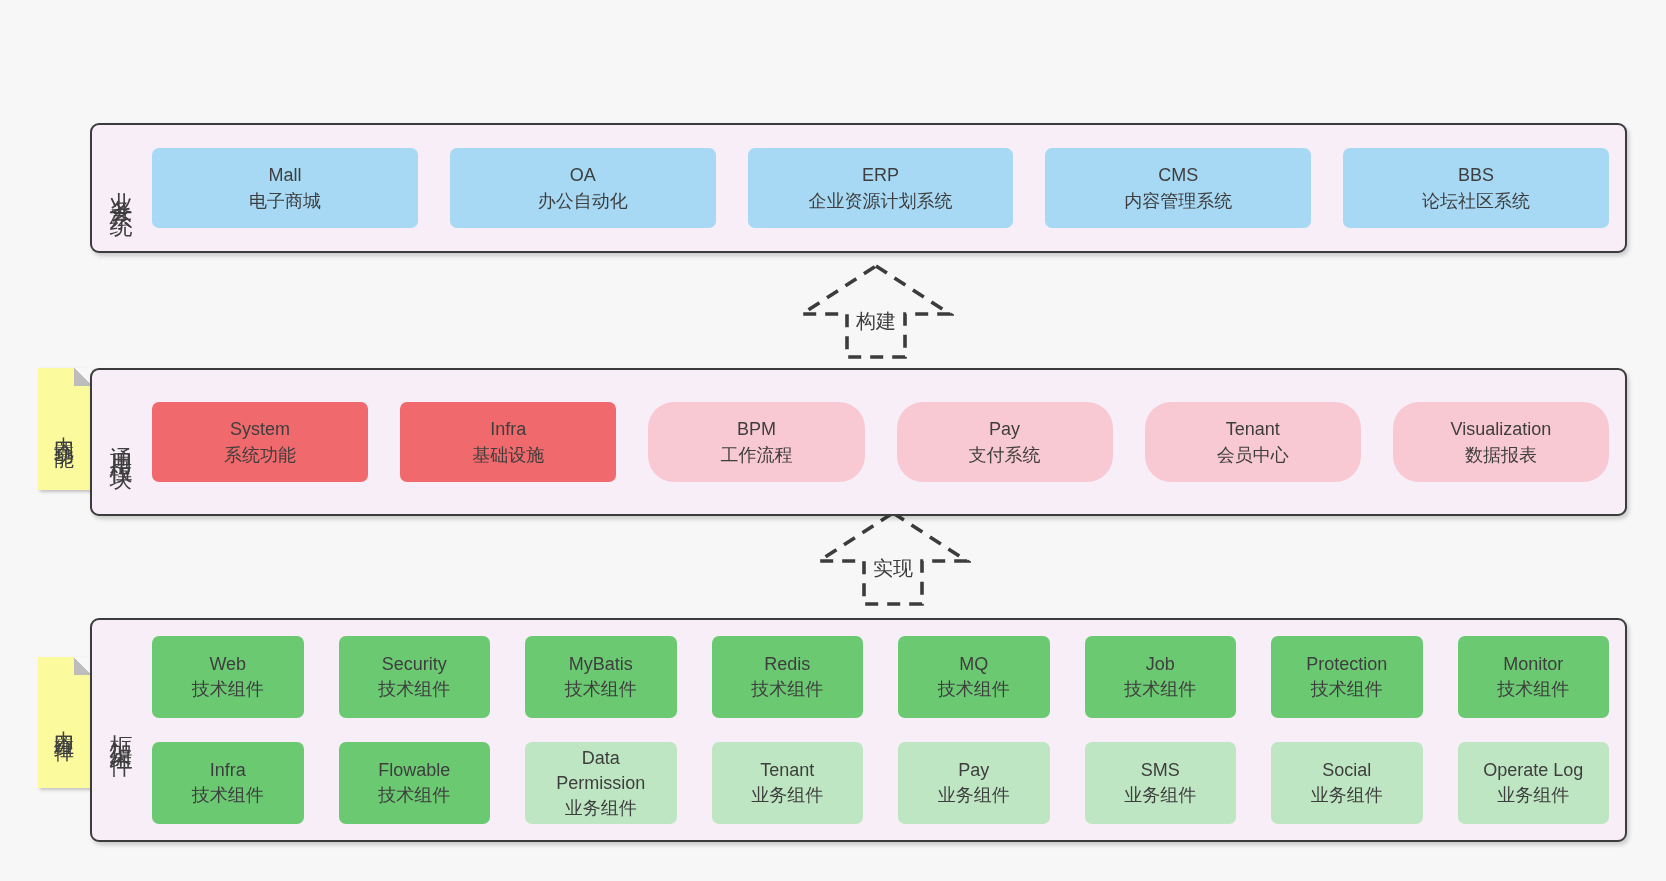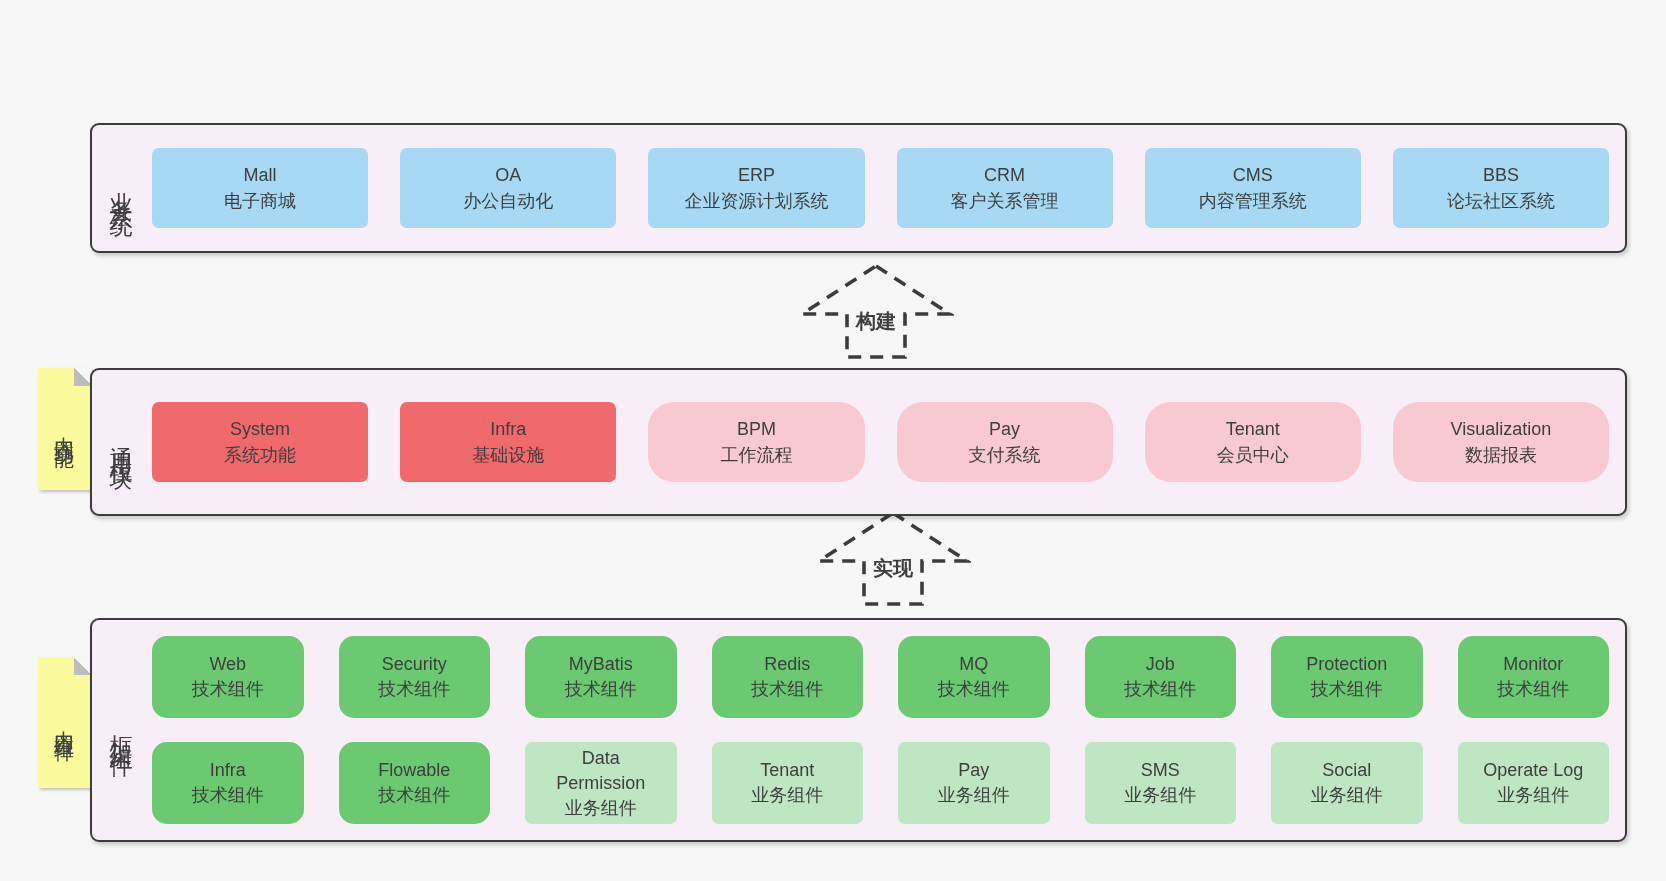--- a/index.html
+++ b/index.html
@@ -47,21 +47,21 @@
     display:flex; flex-direction:column; align-items:center; justify-content:center;
     text-align:center;
     font-size:18px; line-height:26px;
     padding:4px 14px; box-sizing:border-box;
   }
   .panel-components .box { height:82px; line-height:25px; padding:4px 20px; }
 
   .box.blue      { background:var(--blue,#a7d9f4); }
   .box.red       { background:var(--red,#f0696c); }
   .box.pink      { background:var(--pink,#f9c9d3);border-radius:26px; }
-  .box.green     { background:var(--green,#6bc972);border-radius:15px; }
+  .box.green     { background:var(--green,#6bc972); }
   .box.lightgreen{ background:var(--lightgreen,#bee6c2); }
 
   
   .sticky {
     position:absolute; left:38px; width:54px;
     background:var(--sticky,#fbfb9e);
     box-shadow:2px 2px 3px rgba(0,0,0,0.22);
     display:flex; align-items:center; justify-content:center;
     writing-mode:vertical-rl; text-orientation:upright;
     font-size:20px; letter-spacing:4px;
@@ -69,21 +69,21 @@
   }
   .sticky-modules    { top:368px; height:122px; }
   .sticky-components { top:657px; height:131px; }
   .sticky::after {
     content:""; position:absolute; top:0; right:0;
     width:18px; height:18px;
     background:linear-gradient(45deg, var(--fold,#bdbdbd) 50%, var(--page-bg,#f7f7f7) 50%);
   }
 
   
-  .arrow { position:absolute; width:156px; height:97px; z-index:1;font-weight:bold; }
+  .arrow { position:absolute; width:156px; height:97px; z-index:1; }
   .arrow-build     { left:798px; top:263px; }
   .arrow-implement { left:815px; top:510px; }
   .arrow svg { display:block; width:156px; height:97px; }
   .arrow-label {
     position:absolute; left:50%; top:60%;
     transform:translate(-50%,-50%);
     font-size:20px; background:var(--page-bg,#f7f7f7);
     padding:0 3px; white-space:nowrap;
   }
 </style>
@@ -109,24 +109,20 @@
           </div>
           <div class="box blue">
             <div>OA</div>
             <div>办公自动化</div>
           </div>
           <div class="box blue">
             <div>ERP</div>
             <div>企业资源计划系统</div>
           </div>
           <div class="box blue">
-            <div>CRM</div>
-            <div>客户关系管理</div>
-          </div>
-          <div class="box blue">
             <div>CMS</div>
             <div>内容管理系统</div>
           </div>
           <div class="box blue">
             <div>BBS</div>
             <div>论坛社区系统</div>
           </div>
         </div>
     </div>
   </div>

